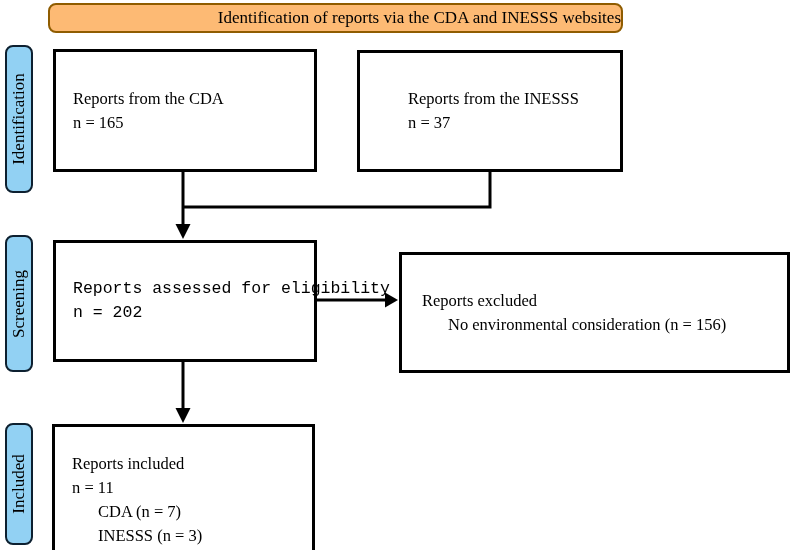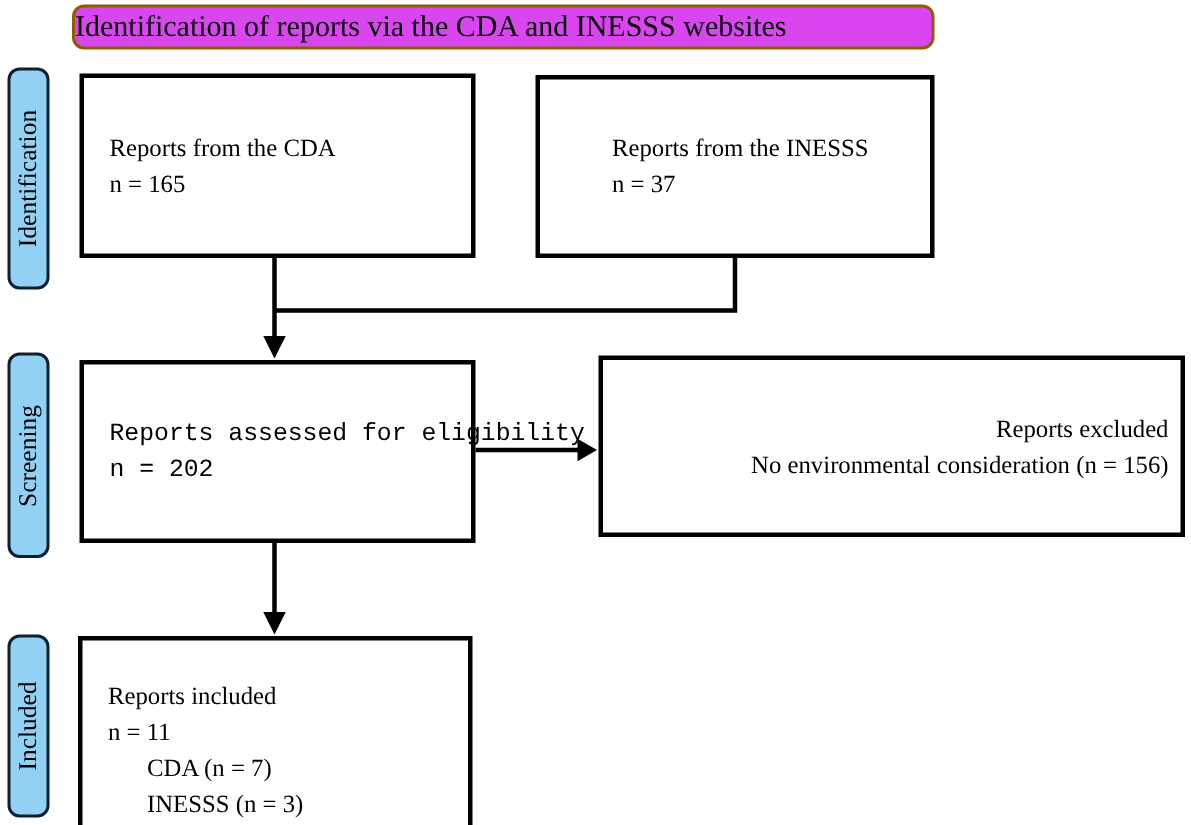--- a/index.html
+++ b/index.html
@@ -16,27 +16,27 @@
   .connectors {
     position: absolute;
     left: 0; top: 0;
     width: 794px; height: 550px;
     pointer-events: none;
   }
   .banner {
     position: absolute;
     left: 48px; top: 3px;
     width: 575px; height: 30px;
-    background: #d946ef;
+    background: #fdba74;
     border: 2.5px solid #8F5C00;
     border-radius: 8px;
     display: flex;
     align-items: center;
-    justify-content: flex-start;
-    font-size: 20px;
+    justify-content: flex-end;
+    font-size: 17px;
   }
   .stage {
     position: absolute;
     left: 5px;
     width: 28px;
     background: #92D1F3;
     border: 2.5px solid #0D2030;
     border-radius: 8px;
     display: flex;
     align-items: center;
@@ -59,21 +59,21 @@
     justify-content: center;
     padding-left: 17px;
     padding-right: 8px;
     font-size: 16.5px;
   }
   .fbox .line { line-height: 24px; white-space: nowrap; }
   .fbox .indent { padding-left: 26px; }
   .box-cda      { left: 53px;  top: 49px;  width: 264px; height: 123px; }
   .box-inesss   { left: 357px; top: 50px;  width: 266px; height: 122px; padding-left: 48px; }
   .box-assessed { left: 53px;  top: 240px; width: 264px; height: 122px; font-family: Liberation Mono, monospace; }
-  .box-excluded { left: 399px; top: 237px; width: 391px; height: 121px; padding-left: 20px; text-align: right; }
+  .box-excluded { left: 399px; top: 252px; width: 391px; height: 121px; padding-left: 20px; }
   .box-included { left: 52px;  top: 424px; width: 263px; height: 151px; }
 </style>
 </head>
 <body>
 
 <div class="canvas">
 
   <svg class="connectors" width="794" height="550" viewBox="0 0 794 550" xmlns="http://www.w3.org/2000/svg">
 
     <path d="M183 170 V226" stroke="#000000" stroke-width="3" fill="none"></path>

